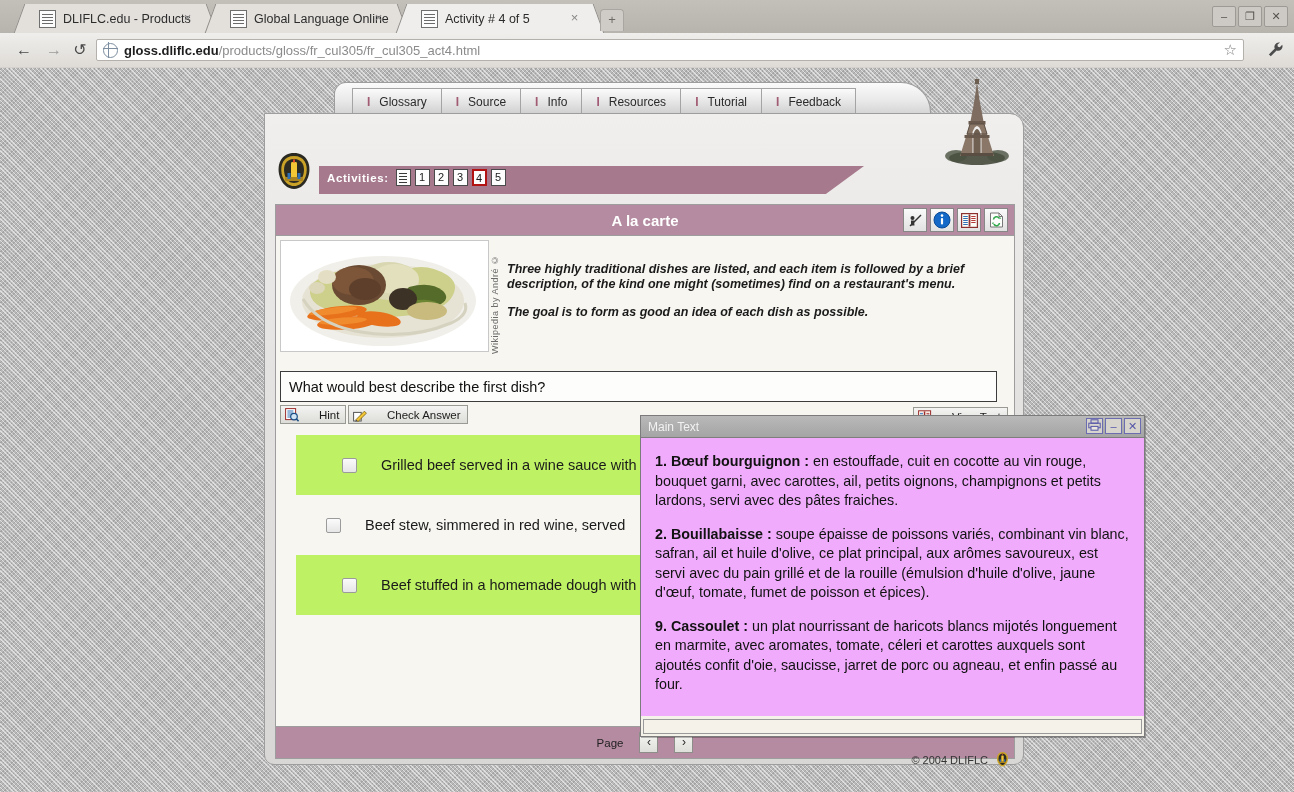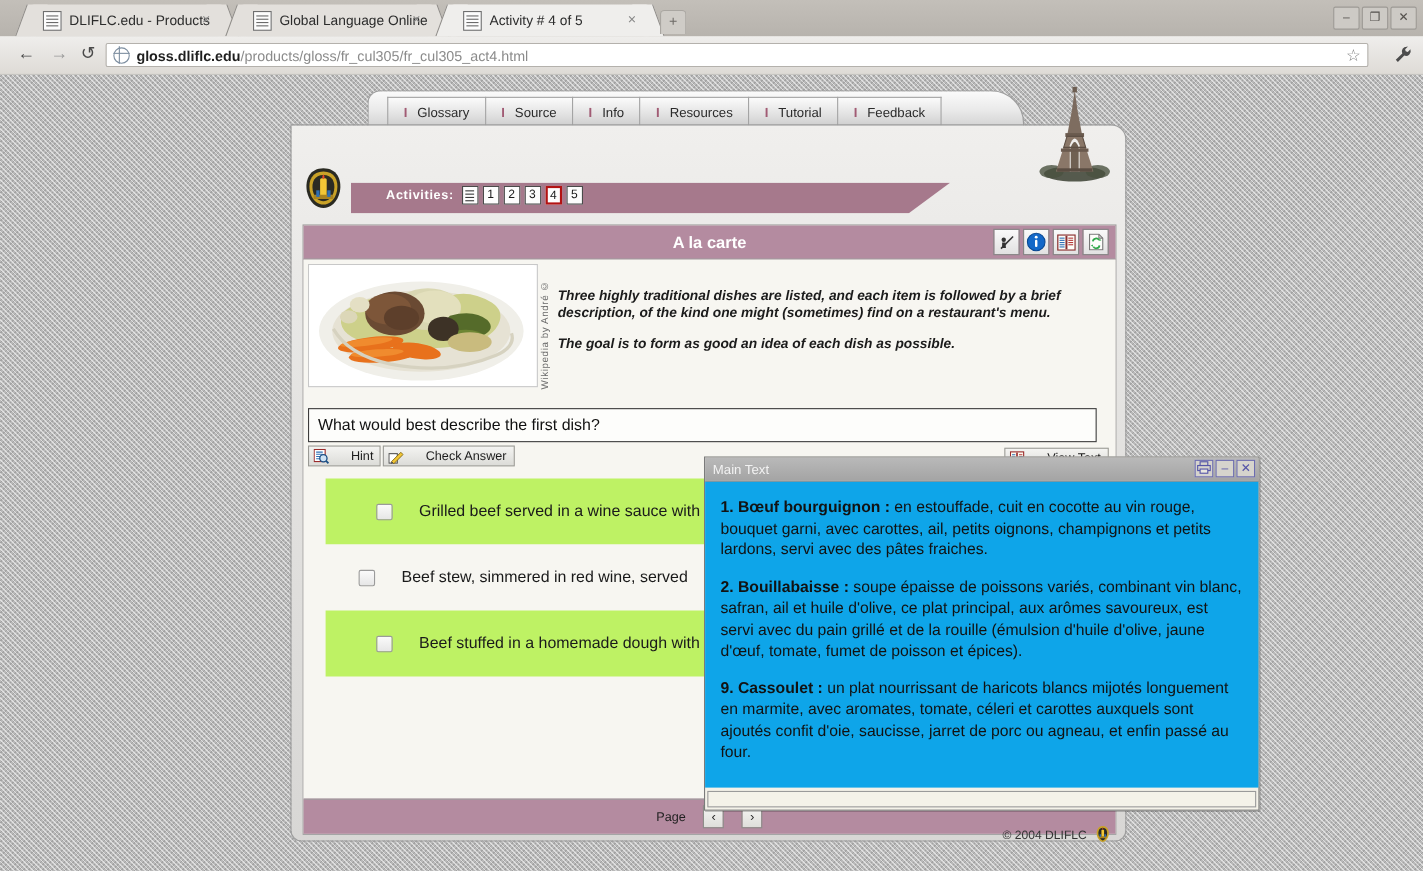--- a/index.html
+++ b/index.html
@@ -274,21 +274,20 @@
     display: flex;
     align-items: center;
     gap: 4px;
   }
   #act-label {
     color: #ffffff;
     font-size: 11.5px;
     font-weight: bold;
     letter-spacing: .6px;
     margin-right: 3px;
-    margin-left: 24px;
   }
   .actbox {
     width: 15px; height: 17px;
     background: #fdfdfd;
     border: 1px solid #4a4a4a;
     font-size: 11px;
     line-height: 15px;
     text-align: center;
     color: #1a1a1a;
     box-sizing: border-box;
@@ -521,21 +520,21 @@
     color: #5555a8;
     font-size: 11px;
     line-height: 14px;
     text-align: center;
     box-sizing: border-box;
   }
   #mt-body {
     position: absolute;
     left: 0; top: 22px;
     right: 0; bottom: 20px;
-    background: #0ea5e9;
+    background: #f0abfc;
     padding: 14px 14px 0 14px;
     box-sizing: border-box;
     overflow: hidden;
   }
   #mt-body p {
     margin: 0 0 14px 0;
     font-size: 14.3px;
     line-height: 19.5px;
     color: #121212;
   }

